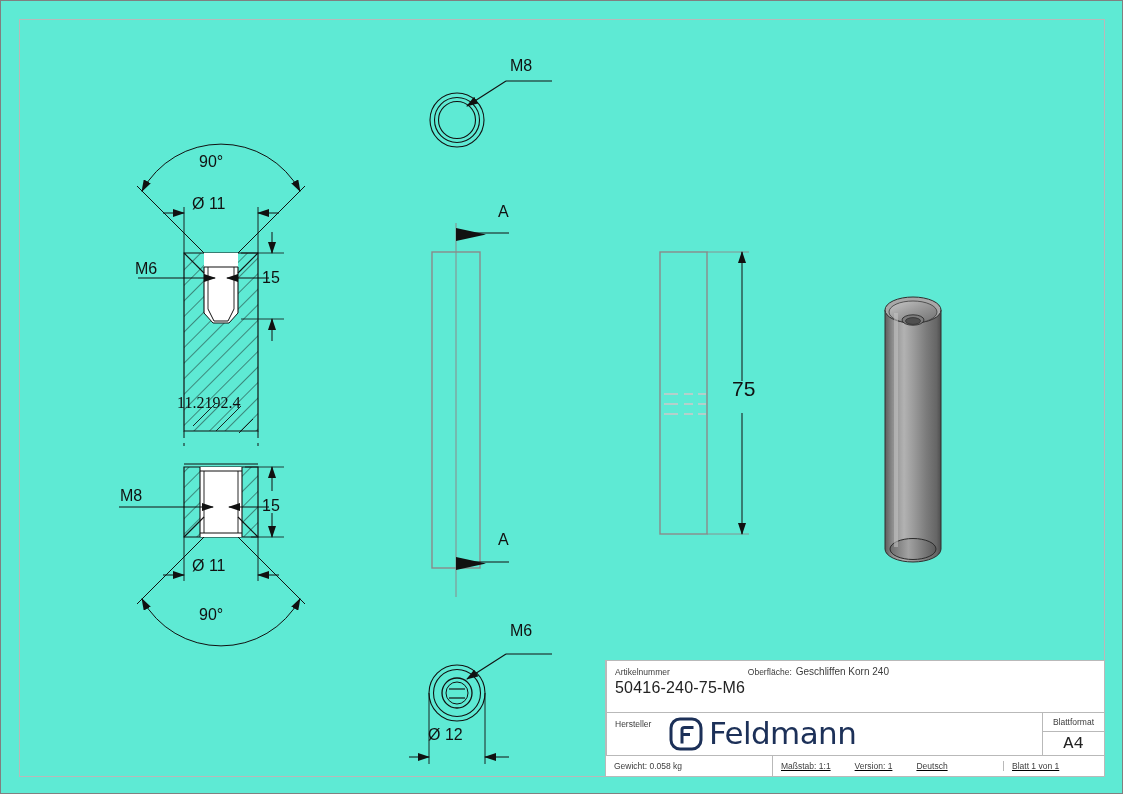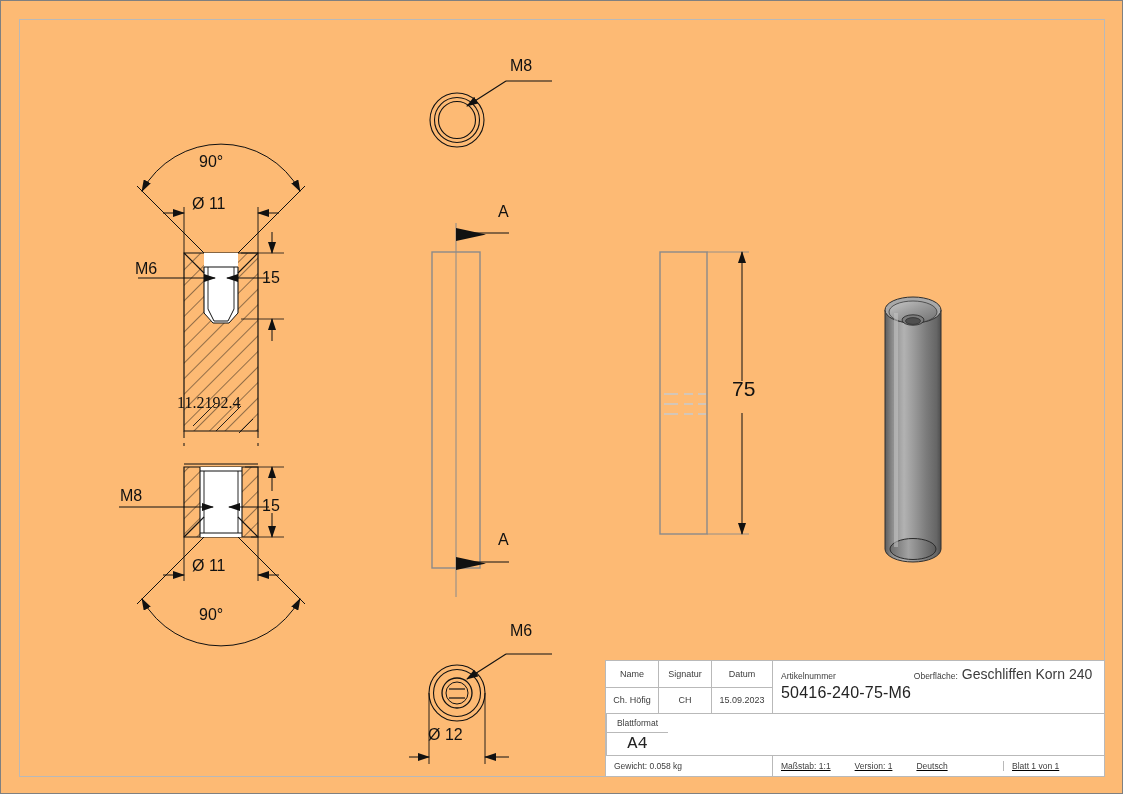--- a/index.html
+++ b/index.html
@@ -10,21 +10,21 @@
   body {
     width: 1123px;
     height: 794px;
     overflow: hidden;
     font-family: "Liberation Sans", sans-serif;
   }
   #sheet {
     position: relative;
     width: 1123px;
     height: 794px;
-    background: #fdba74;
+    background: #5eead4;
     box-sizing: border-box;
     border: 1px solid #808080;
   }
   #inner-frame {
     position: absolute;
     left: 18px;
     top: 18px;
     width: 1086px;
     height: 758px;
     border: 1px solid #b9b9b9;
@@ -89,21 +89,21 @@
     font-size: 8.5px;
     color: #3c3c3c;
   }
   .art-number {
     font-size: 16px;
     color: #232323;
     margin-top: 2px;
     letter-spacing: 0.2px;
   }
   .ober-label { font-size: 8.5px; color: #3c3c3c; margin-left: 22px; }
-  .ober-val { font-size: 14px; color: #3c3c3c; margin-left: 4px; }
+  .ober-val { font-size: 10px; color: #3c3c3c; margin-left: 4px; }
 
   .werk-block {
     width: 166px;
     padding: 6px 0 0 8px;
     box-sizing: border-box;
     font-size: 8.5px;
     color: #3c3c3c;
     line-height: 15px;
   }
   .hersteller-block {
@@ -412,46 +412,45 @@
   <div class="dimtext dim-lg" style="left:497px; top:530px;">A</div>
 
   <div class="dimtext" style="left:731px; top:376px; font-size:21px;">75</div>
 
   <div class="dimtext dim-lg" style="left:509px; top:621px;">M6</div>
   <div class="dimtext dim-lg" style="left:427px; top:725px;">Ø 12</div>
 
   <div id="title-block">
 
     <div class="tb-row tb-row-1">
-      <div class="tb-cell nsd-block">
-        <div class="nsd-head">
-          <div class="nsd-col">Name</div>
-          <div class="nsd-col">Signatur</div>
-          <div class="nsd-col wide">Datum</div>
-        </div>
-        <div class="nsd-body">
-          <div class="nsd-col">Ch. Höfig</div>
-          <div class="nsd-col">CH</div>
-          <div class="nsd-col wide">15.09.2023</div>
-        </div>
-      </div>
 
       <div class="tb-cell art-block vdiv">
         <div class="art-top">
           <span>Artikelnummer</span>
           <span>
             <span class="ober-label">Oberfläche:</span><span class="ober-val">Geschliffen Korn 240</span>
           </span>
         </div>
         <div class="art-number">50416-240-75-M6</div>
       </div>
     </div>
 
     <div class="tb-row tb-row-2">
 
+      <div class="tb-cell hersteller-block vdiv">
+        <div class="hersteller-label">Hersteller</div>
+        <div class="logo-wrap">
+          <svg width="34" height="34" viewBox="0 0 34 34">
+            <rect x="2" y="2" width="30" height="30" rx="9" ry="9" fill="none" stroke="#1c3058" stroke-width="3"></rect>
+            <path d="M13 25 L13 12.5 Q13 10.5 15.5 10.5 L23 10.5" fill="none" stroke="#1c3058" stroke-width="3" stroke-linecap="square"></path>
+            <line x1="13" y1="17.5" x2="21" y2="17.5" stroke="#1c3058" stroke-width="3"></line>
+          </svg>
+          <span class="logo-word">Feldmann</span>
+        </div>
+      </div>
 
       <div class="tb-cell blatt-block vdiv">
         <div class="blatt-head">Blattformat</div>
         <div class="blatt-val">A4</div>
       </div>
     </div>
 
     <div class="tb-row tb-row-3">
       <div class="tb-cell gew-block">Gewicht: 0.058 kg</div>
       <div class="tb-cell scale-block vdiv">

